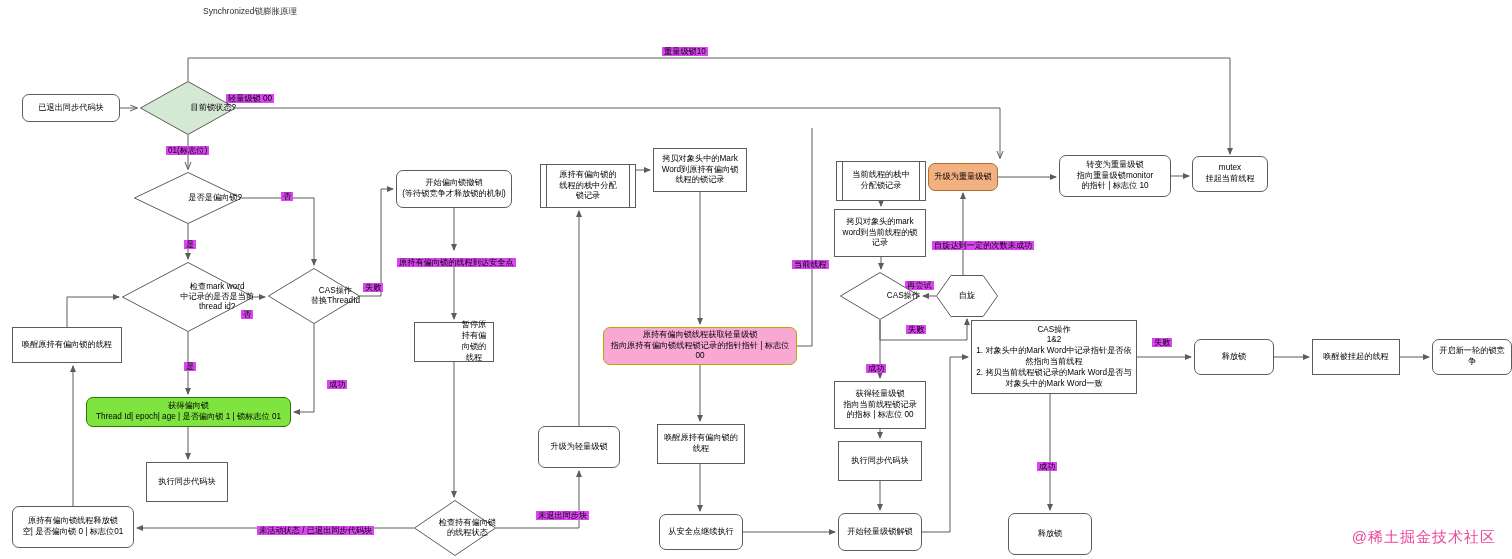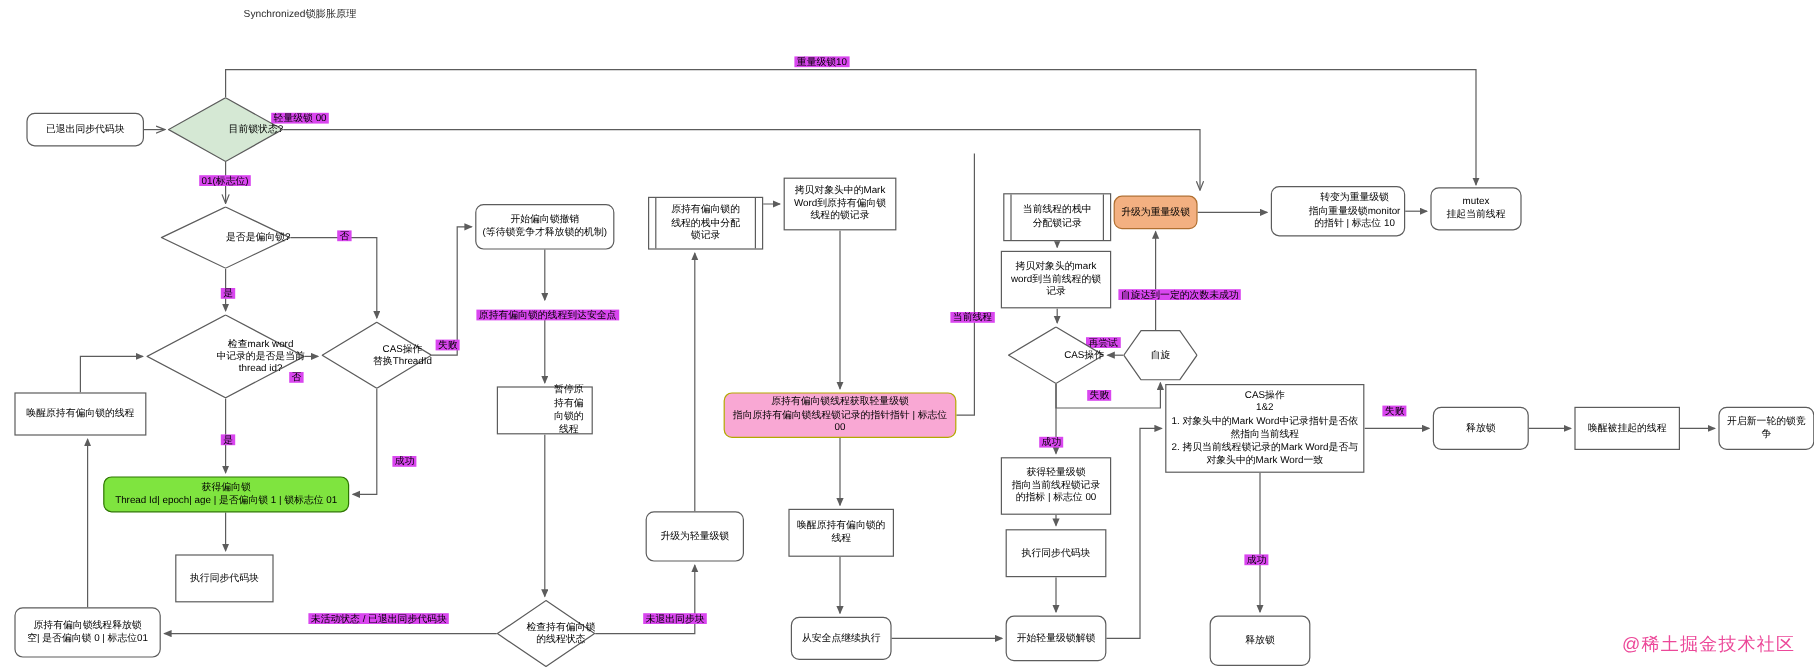--- a/index.html
+++ b/index.html
@@ -261,42 +261,42 @@
       <div class="node" style="left: 838px; top: 441px; width: 84px; height: 40px;"><span>执行同步代码块</span></div>
       <div class="node rounded" style="left: 838px; top: 513px; width: 84px; height: 38px;"><span>开始轻量级锁解锁</span></div>
       <div class="node rounded orange" style="left: 928px; top: 163px; width: 70px; height: 28px;"><span>升级为重量级锁</span></div>
       <div class="node" style="left: 971px; top: 320px; width: 166px; height: 74px;"><span>CAS操作
 1&amp;2
 1. 对象头中的Mark Word中记录指针是否依
 然指向当前线程
 2. 拷贝当前线程锁记录的Mark Word是否与
 对象头中的Mark Word一致</span></div>
       <div class="node rounded" style="left: 1008px; top: 513px; width: 84px; height: 42px;"><span>释放锁</span></div>
-      <div class="node rounded" style="left: 1059px; top: 155px; width: 112px; height: 42px; justify-content: flex-end;"><span>转变为重量级锁
+      <div class="node rounded" style="left: 1059px; top: 155px; width: 112px; height: 42px;"><span>转变为重量级锁
 指向重量级锁monitor
 的指针 | 标志位 10</span></div>
       <div class="node rounded" style="left: 1192px; top: 156px; width: 76px; height: 36px;"><span>mutex
 挂起当前线程</span></div>
       <div class="node rounded" style="left: 1194px; top: 339px; width: 80px; height: 36px;"><span>释放锁</span></div>
       <div class="node" style="left: 1312px; top: 339px; width: 88px; height: 36px;"><span>唤醒被挂起的线程</span></div>
       <div class="node rounded" style="left: 1432px; top: 339px; width: 80px; height: 36px;"><span>开启新一轮的锁竞争</span></div>
     </div>
 
   <div id="edge-labels-layer">
       <div class="edge-label" style="left: 662px; top: 47px;">重量级锁10</div>
       <div class="edge-label" style="left: 226px; top: 94px;">轻量级锁 00</div>
       <div class="edge-label" style="left: 166px; top: 146px;">01(标志位)</div>
       <div class="edge-label" style="left: 281px; top: 192px;">否</div>
       <div class="edge-label" style="left: 184px; top: 240px;">是</div>
       <div class="edge-label" style="left: 241px; top: 310px;">否</div>
       <div class="edge-label" style="left: 184px; top: 362px;">是</div>
       <div class="edge-label" style="left: 363px; top: 283px;">失败</div>
       <div class="edge-label" style="left: 327px; top: 380px;">成功</div>
       <div class="edge-label" style="left: 397px; top: 258px;">原持有偏向锁的线程到达安全点</div>
-      <div class="edge-label" style="left: 257px; top: 511px; text-align: right;">未活动状态 / 已退出同步代码块</div>
+      <div class="edge-label" style="left: 257px; top: 526px; text-align: right;">未活动状态 / 已退出同步代码块</div>
       <div class="edge-label" style="left: 536px; top: 511px;">未退出同步块</div>
       <div class="edge-label" style="left: 792px; top: 260px;">当前线程</div>
       <div class="edge-label" style="left: 905px; top: 281px;">再尝试</div>
       <div class="edge-label" style="left: 932px; top: 241px;">自旋达到一定的次数未成功</div>
       <div class="edge-label" style="left: 906px; top: 325px;">失败</div>
       <div class="edge-label" style="left: 866px; top: 364px;">成功</div>
       <div class="edge-label" style="left: 1152px; top: 338px;">失败</div>
       <div class="edge-label" style="left: 1037px; top: 462px;">成功</div>
     </div>
 

